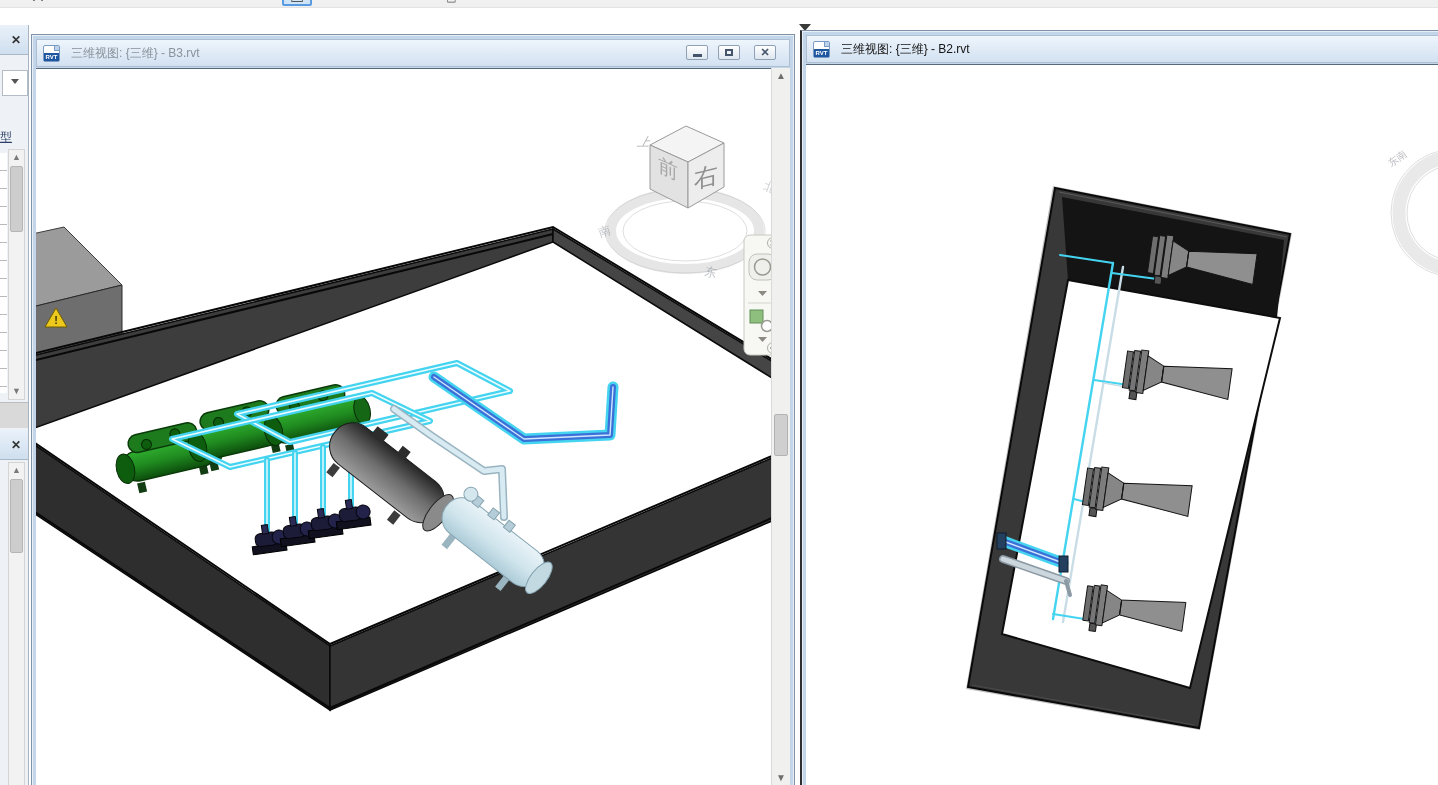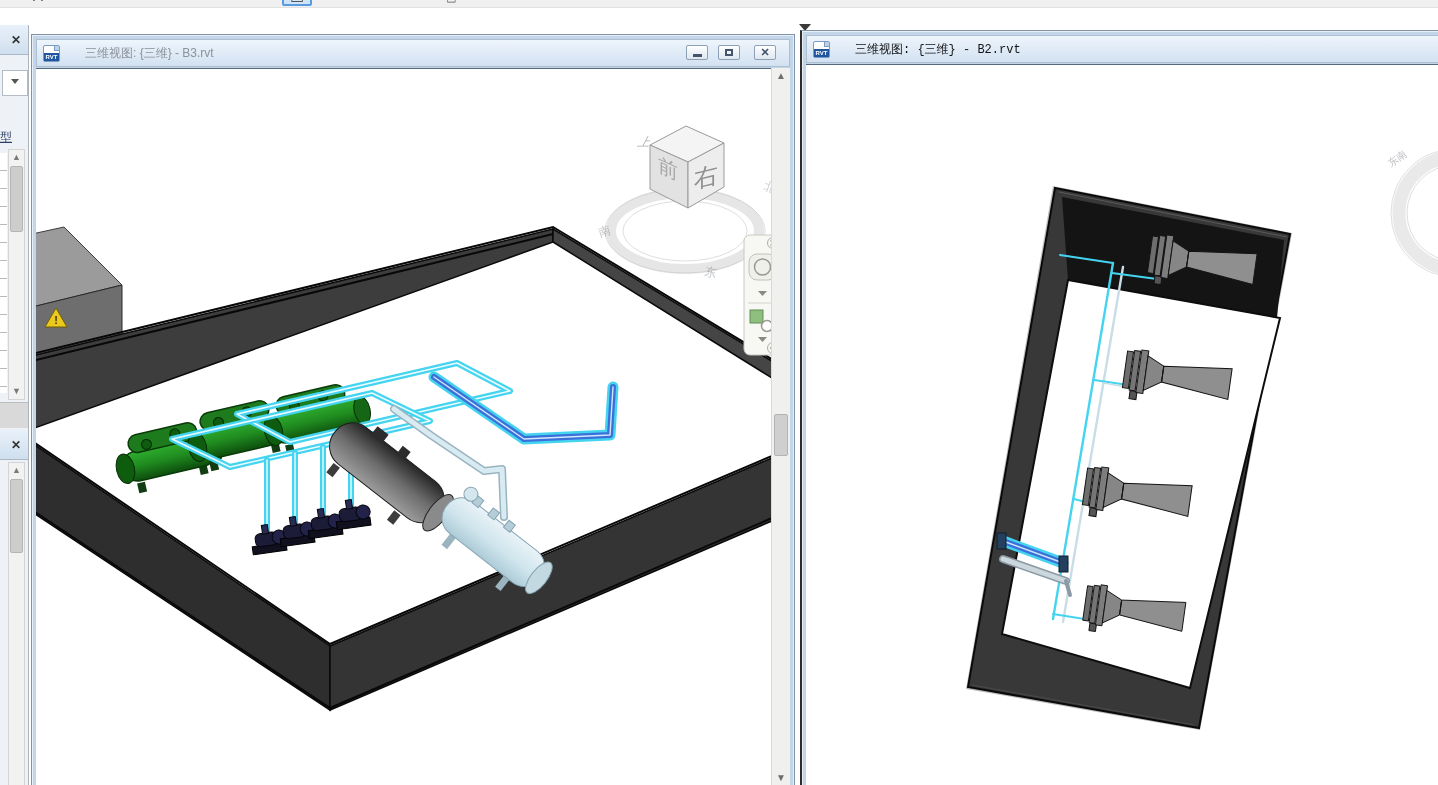--- a/index.html
+++ b/index.html
@@ -27,21 +27,21 @@
   .dotted-rows{position:absolute;left:0;width:7px;
     background:repeating-linear-gradient(#ffffff 0 17px,#b9b9b9 17px 18px);}
   .edit-type-frag{position:absolute;font-size:12px;color:#2b3f66;text-decoration:underline;}
 
   
   .child-window{position:absolute;background:var(--frame,#c3d5e8);border:1px solid #7e92a8;
     box-shadow:0 0 0 1px #e8eef5 inset;}
   .titlebar{position:absolute;left:4px;right:4px;top:4px;height:28px;
     background:linear-gradient(#eef5fc,#d2e1f1);border:1px solid #aebfd2;
     display:flex;align-items:center;padding-left:6px;}
-  .title-text{font-size:12px;margin-left:25px;white-space:nowrap;}
+  .title-text{font-size:12px;margin-left:11px;white-space:nowrap;}
   .rvt-icon{width:17px;height:17px;position:relative;background:#fff;border:1px solid #7a9cc4;
     border-radius:2px;flex:0 0 auto;}
   .rvt-fold{position:absolute;right:0;top:0;width:5px;height:5px;background:#bcd2ea;
     border-left:1px solid #7a9cc4;border-bottom:1px solid #7a9cc4;}
   .rvt-band{position:absolute;left:0;right:0;bottom:0;height:8px;background:#1e56a0;color:#fff;
     font-size:6px;font-weight:bold;text-align:center;line-height:8px;letter-spacing:0;}
   .win-btn{position:absolute;top:5px;width:22px;height:15px;border:1px solid #8fa0b5;border-radius:2px;
     background:linear-gradient(#ffffff,#dde6f0);color:#44546a;font-size:9px;text-align:center;
     line-height:13px;}
   .glyph-min{display:inline-block;width:9px;height:3px;background:#44546a;margin-top:8px;}
@@ -259,21 +259,21 @@
 </div>
 
 <div id="right-notch" class="abs" style="left:799px;top:24px;"></div>
 
 <div class="child-window abs" style="left:800px;top:30px;width:650px;height:759px;border-left:2px solid #2e2e2e;">
   <div class="titlebar">
     <span class="rvt-icon">
       <span class="rvt-fold"></span>
       <span class="rvt-band">RVT</span>
     </span>
-    <span class="title-text" style="color:var(--titlebar-active-text,#141414);font-family:Liberation Mono, monospace;">三维视图: {三维} - B2.rvt</span>
+    <span class="title-text" style="color:var(--titlebar-active-text,#141414);">三维视图: {三维} - B2.rvt</span>
   </div>
 
   <div class="canvas" style="left:4px;top:33px;width:642px;height:722px;">
     <svg width="642" height="722" viewBox="0 0 642 722">
       <defs>
         <g id="fan">
           <rect x="8" y="42" width="7" height="8" fill="#555" stroke="#111"></rect>
           <rect x="0" y="3" width="6" height="37" fill="#6e6e6e" stroke="#141414"></rect>
           <rect x="7" y="1.5" width="6" height="40" fill="#757575" stroke="#141414"></rect>
           <rect x="14" y="0" width="7" height="43" fill="#7d7d7d" stroke="#141414"></rect>

